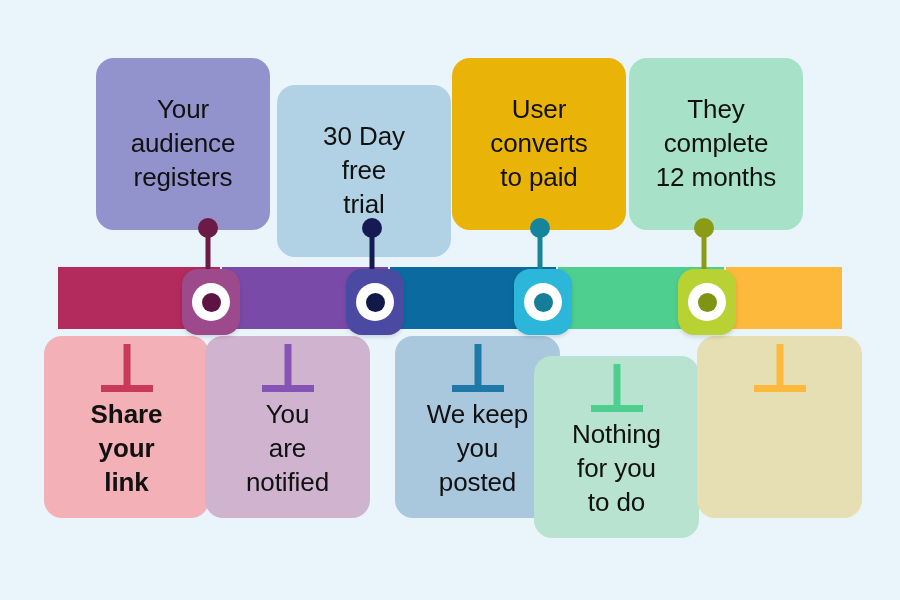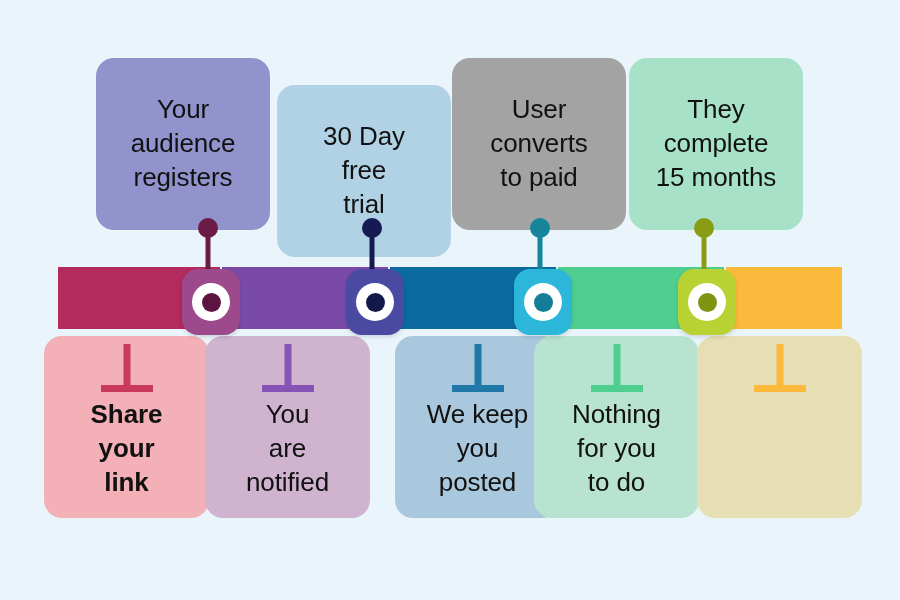--- a/index.html
+++ b/index.html
@@ -169,29 +169,29 @@
   <div class="top-card" style="left: 96px; background: rgb(146, 146, 204);">
     <div class="card-text">Your
 audience
 registers</div>
   </div>
   <div class="top-card" style="left: 277px; background: rgb(177, 210, 228); margin-top: 27px;">
     <div class="card-text">30 Day
 free
 trial</div>
   </div>
-  <div class="top-card" style="left: 452px; background: #a3a3a3;">
+  <div class="top-card" style="left: 452px; background: #eab308;">
     <div class="card-text">User
 converts
 to paid</div>
   </div>
   <div class="top-card" style="left: 629px; background: rgb(167, 226, 200);">
     <div class="card-text">They
 complete
-15 months</div>
+12 months</div>
   </div>
 
   <div class="pin" style="left: 196px;">
     <div class="pin-stem" style="background: rgb(107, 27, 69);"></div>
     <div class="pin-head" style="background: rgb(107, 27, 69);"></div>
   </div>
   <div class="pin" style="left: 360px;">
     <div class="pin-stem" style="background: rgb(22, 26, 82);"></div>
     <div class="pin-head" style="background: rgb(22, 26, 82);"></div>
   </div>
@@ -256,21 +256,21 @@
   <div class="bottom-card" style="left: 370px; background: rgb(170, 200, 221); margin-left: 25px;">
     <div class="tee">
       <div class="tee-stem" style="background: rgb(31, 120, 168);"></div>
       <div class="tee-base" style="background: rgb(31, 120, 168);"></div>
     </div>
     <div class="card-text">We keep
 you
 posted</div>
   </div>
 
-  <div class="bottom-card" style="left: 534px; background: rgb(184, 227, 208);">
+  <div class="bottom-card" style="left: 534px; background: rgb(184, 227, 208); margin-top: 20px;">
     <div class="tee">
       <div class="tee-stem" style="background: rgb(78, 207, 143);"></div>
       <div class="tee-base" style="background: rgb(78, 207, 143);"></div>
     </div>
     <div class="card-text">Nothing
 for you
 to do</div>
   </div>
 
   <div class="bottom-card" style="left: 697px; background: rgb(230, 223, 179);">

